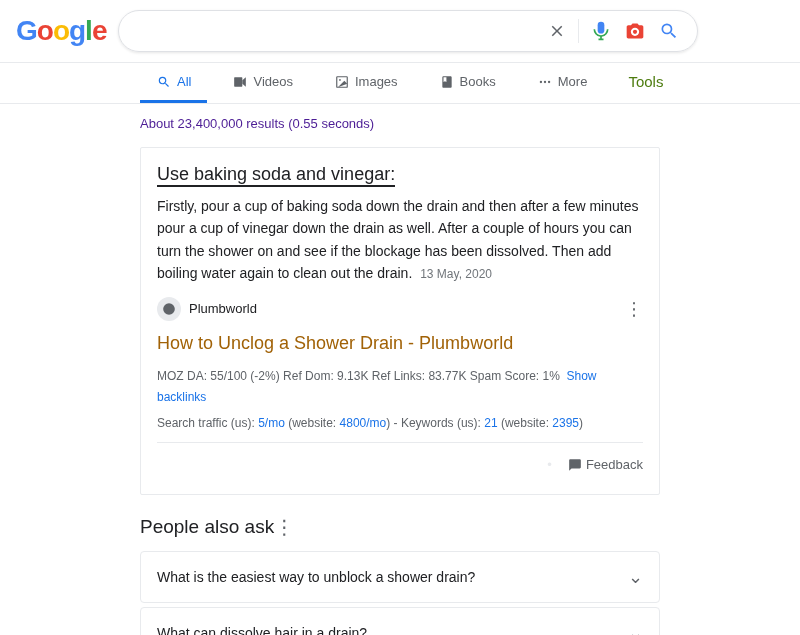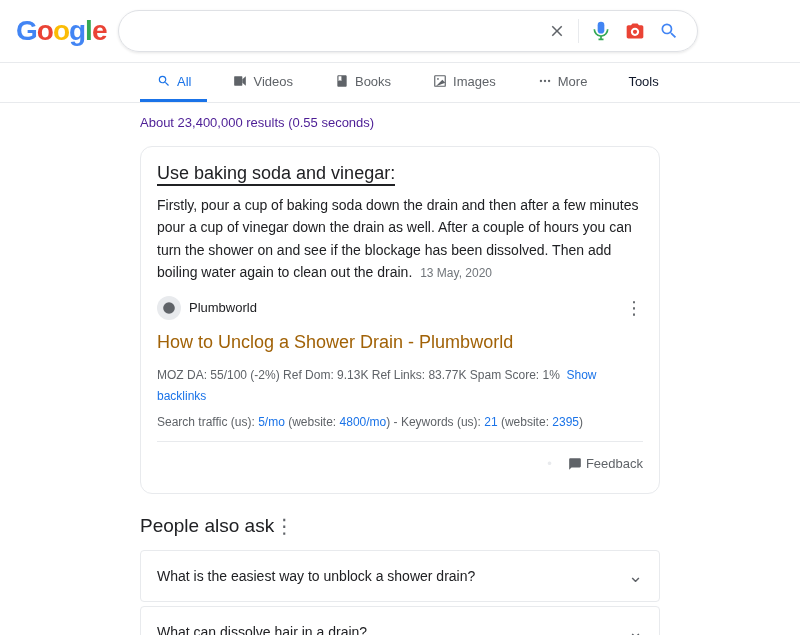--- a/index.html
+++ b/index.html
@@ -91,42 +91,42 @@
     }
     .nav-tab-icon {
       width: 16px;
       height: 16px;
       display: inline-flex;
       align-items: center;
       justify-content: center;
     }
     .tools-btn {
       margin-left: auto;
-      color: #0f172a;
-      font-size: 13px;
+      color: #4d7c0f;
+      font-size: 15px;
       cursor: pointer;
       padding: 10px 16px;
       border-bottom: 3px solid transparent;
     }
 
     
     .main-content {
       padding: 12px 140px;
       max-width: 800px;
     }
     .results-count {
       font-size: 13px;
       color: #4c1d95;
       margin-bottom: 16px;
     }
 
     
     .featured-snippet {
       border: 1px solid #e8eaed;
-      border-radius: 12px;
+      border-radius: 2px;
       padding: 16px;
       margin-bottom: 16px;
       max-width: 620px;
     }
     .snippet-text {
       font-size: 14px;
       color: #202124;
       line-height: 1.6;
       margin-top: 10px;
     }
@@ -314,34 +314,34 @@
       <svg width="14" height="14" viewBox="0 0 24 24" fill="#5f6368">
           <rect x="2" y="4" width="14" height="16" rx="1"></rect>
           <polygon points="22,4 16,9 16,15 22,20"></polygon>
         </svg>
     </span>
     <span>Videos</span>
   </a>
   <a class="nav-tab" href="#">
     <span class="nav-tab-icon">
       <svg width="14" height="14" viewBox="0 0 24 24" fill="#5f6368">
-          <path d="M18 2H6c-1.1 0-2 .9-2 2v16c0 1.1.9 2 2 2h12c1.1 0 2-.9 2-2V4c0-1.1-.9-2-2-2zM6 4h5v8l-2.5-1.5L6 12V4z"></path>
+          <rect x="3" y="3" width="18" height="18" rx="1" fill="none" stroke="#5f6368" stroke-width="2"></rect>
+          <circle cx="8.5" cy="8.5" r="1.5"></circle>
+          <polygon points="21,15 16,10 5,21"></polygon>
         </svg>
     </span>
-    <span>Books</span>
+    <span>Images</span>
   </a>
   <a class="nav-tab" href="#">
     <span class="nav-tab-icon">
       <svg width="14" height="14" viewBox="0 0 24 24" fill="#5f6368">
-          <rect x="3" y="3" width="18" height="18" rx="1" fill="none" stroke="#5f6368" stroke-width="2"></rect>
-          <circle cx="8.5" cy="8.5" r="1.5"></circle>
-          <polygon points="21,15 16,10 5,21"></polygon>
+          <path d="M18 2H6c-1.1 0-2 .9-2 2v16c0 1.1.9 2 2 2h12c1.1 0 2-.9 2-2V4c0-1.1-.9-2-2-2zM6 4h5v8l-2.5-1.5L6 12V4z"></path>
         </svg>
     </span>
-    <span>Images</span>
+    <span>Books</span>
   </a>
   <a class="nav-tab" href="#">
     <span class="nav-tab-icon">
       <svg width="14" height="14" viewBox="0 0 24 24" fill="#5f6368">
           <circle cx="5" cy="12" r="2"></circle>
           <circle cx="12" cy="12" r="2"></circle>
           <circle cx="19" cy="12" r="2"></circle>
         </svg>
     </span>
     <span>More</span>

